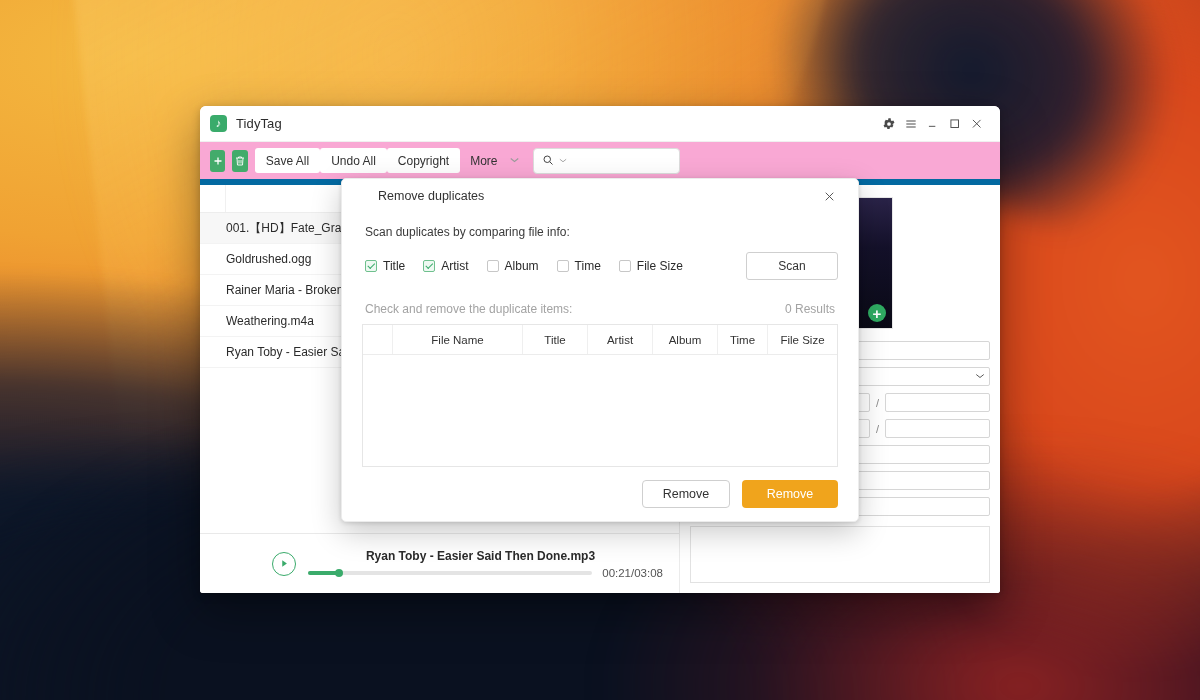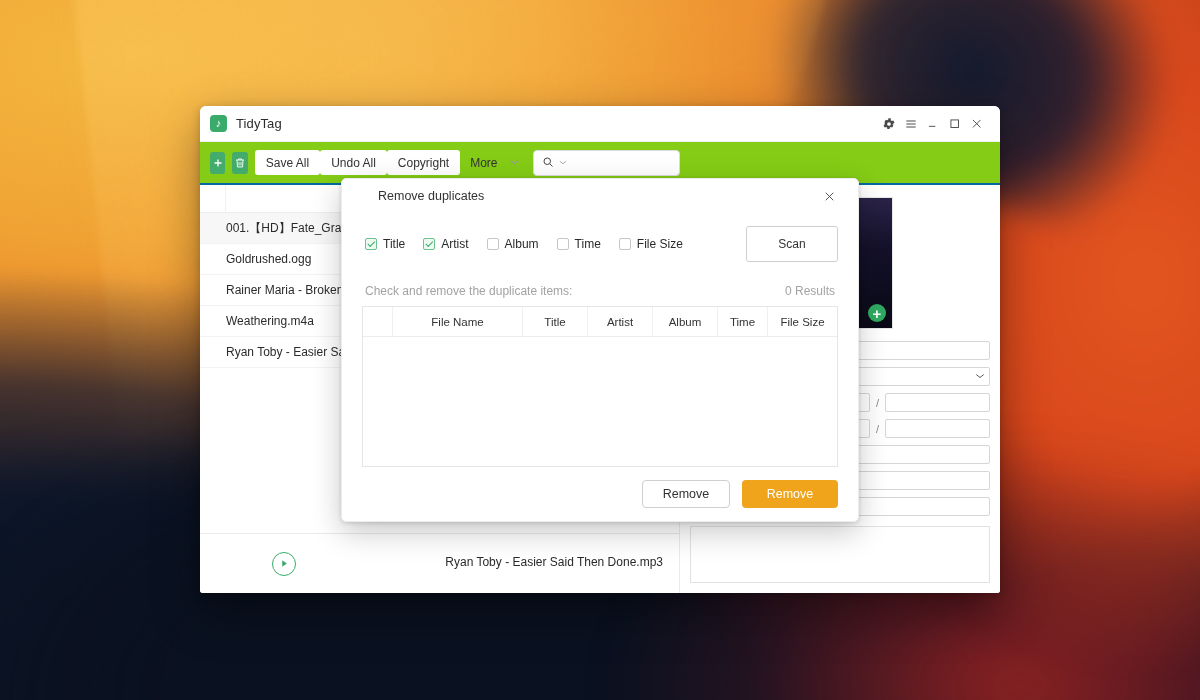--- a/index.html
+++ b/index.html
@@ -104,22 +104,22 @@
     display: flex; align-items: center; justify-content: center;
     color: #4a4a4a; cursor: default;
     font-size: 13px;
   }
   .tb-btn svg { display: block; }
 
   
   .toolbar {
     height: 43px; flex: 0 0 43px;
     display: flex; align-items: center;
-    background: #84cc16;
-    border-bottom: 2px solid #0369a1;
+    background: #f9a8d4;
+    border-bottom: 6px solid #0369a1;
   }
   .toolbar-left {
     display: flex; align-items: center; gap: 0;
     padding-left: 10px;
     width: 480px;
   }
   .icon-btn {
     width: 22px; height: 22px; border-radius: 3px;
     background: #43ab6b;
     display: flex; align-items: center; justify-content: center;
@@ -209,22 +209,22 @@
     background: #fff;
   }
   .play-btn {
     width: 24px; height: 24px; border-radius: 50%;
     border: 1.6px solid #3aab6b;
     display: flex; align-items: center; justify-content: center;
     flex: 0 0 auto; margin-right: 12px;
   }
   .player-main { flex: 1 1 auto; display: flex; flex-direction: column; }
   .player-title {
-    font-size: 12px; color: #2b2b2b; text-align: right;
-    margin-bottom: 4px; margin-left: -10px;
+    font-size: 12px; color: #2b2b2b; text-align: center;
+    margin-bottom: 4px; margin-left: -10px; font-weight: bold;
   }
   .player-bottom { display: flex; align-items: center; gap: 10px; }
   .progress-wrap {
     flex: 1 1 auto; height: 4px; border-radius: 2px;
     background: #e4e4e4; position: relative;
   }
   .progress-fill {
     position: absolute; left: 0; top: 0; height: 100%;
     width: 11%; background: #3aab6b; border-radius: 2px;
   }
@@ -337,21 +337,21 @@
   .chk.checked { border-color: #6fc08e; background: #eef9f2; }
   .chk.checked::after {
     content: "";
     width: 6px; height: 3px;
     border-left: 1.4px solid #3aab6b;
     border-bottom: 1.4px solid #3aab6b;
     transform: rotate(-45deg) translate(0.5px, -0.8px);
   }
   .scan-btn {
     margin-left: auto;
-    width: 92px; height: 36px;
+    width: 92px; height: 28px;
     border: 1px solid #cfcfcf; border-radius: 3px;
     background: #fff; font-size: 12px; color: #333;
     display: flex; align-items: center; justify-content: center;
   }
   .results-row {
     display: flex; align-items: center; justify-content: space-between;
     margin-top: 22px; margin-left: 3px; margin-right: 3px;
   }
   .results-label { font-size: 12px; color: #a3a3a3; }
   .results-count { font-size: 12px; color: #a3a3a3; }
@@ -529,20 +529,27 @@
       </div>
 
       <div class="player">
         <div class="play-btn">
           <svg width="9" height="9" viewBox="0 0 12 12" fill="#3aab6b" aria-hidden="true">
               <path d="M3 1.8l6.2 4.2L3 10.2z"></path>
             </svg>
         </div>
         <div class="player-main">
           <div class="player-title">Ryan Toby - Easier Said Then Done.mp3</div>
+          <div class="player-bottom">
+            <div class="progress-wrap">
+              <div class="progress-fill"></div>
+              <div class="progress-knob"></div>
+            </div>
+            <div class="player-time">00:21/03:08</div>
+          </div>
         </div>
       </div>
     </div>
 
     <div class="right-pane">
       <div class="art-row">
         <div class="album-art">
           <div class="art-text">art</div>
           <div class="art-add">+</div>
         </div>
@@ -603,20 +610,21 @@
   <div class="modal-head">
     <div class="modal-title">Remove duplicates</div>
     <div class="modal-close">
       <svg width="13" height="13" viewBox="0 0 24 24" stroke="currentColor" stroke-width="1.7" fill="none" aria-hidden="true">
         <line x1="5" y1="5" x2="19" y2="19"></line>
           <line x1="19" y1="5" x2="5" y2="19"></line>
       </svg>
     </div>
   </div>
 
+  <div class="modal-subtitle">Scan duplicates by comparing file info:</div>
 
   <div class="checks-row">
     <label class="chk-item">
       <span class="chk checked"></span>
       <span>Title</span>
     </label>
     <label class="chk-item">
       <span class="chk checked"></span>
       <span>Artist</span>
     </label>

